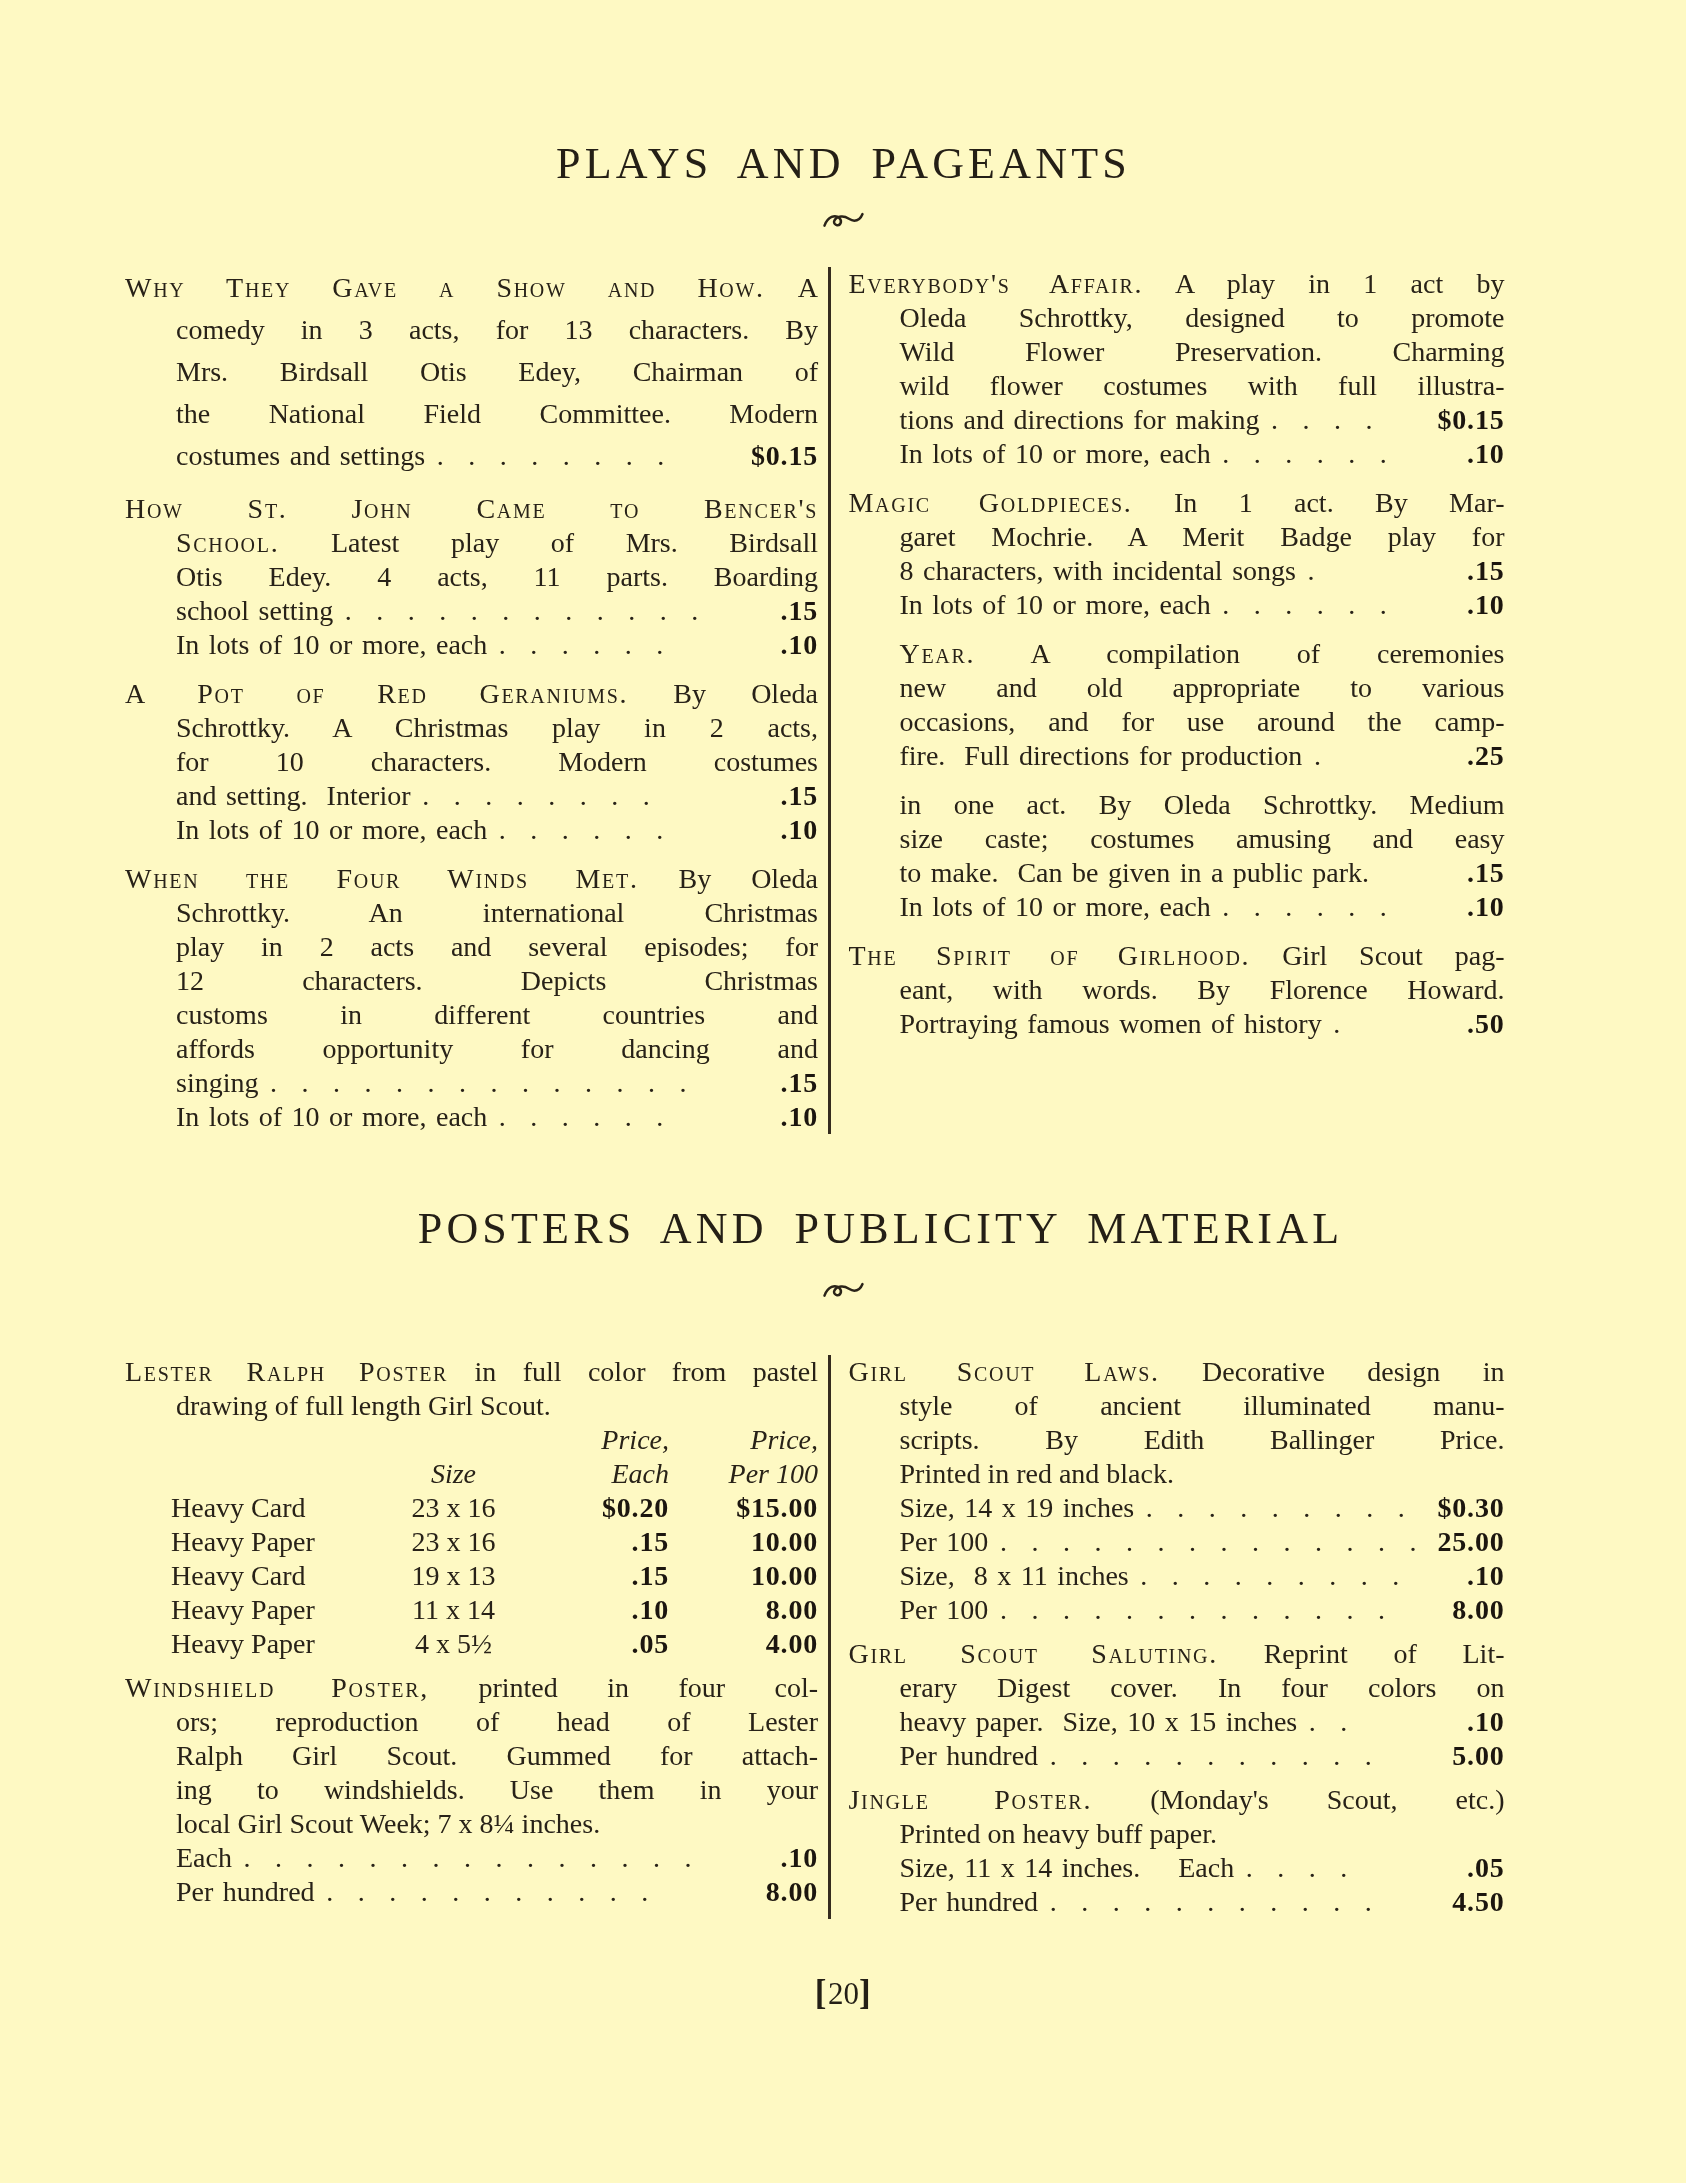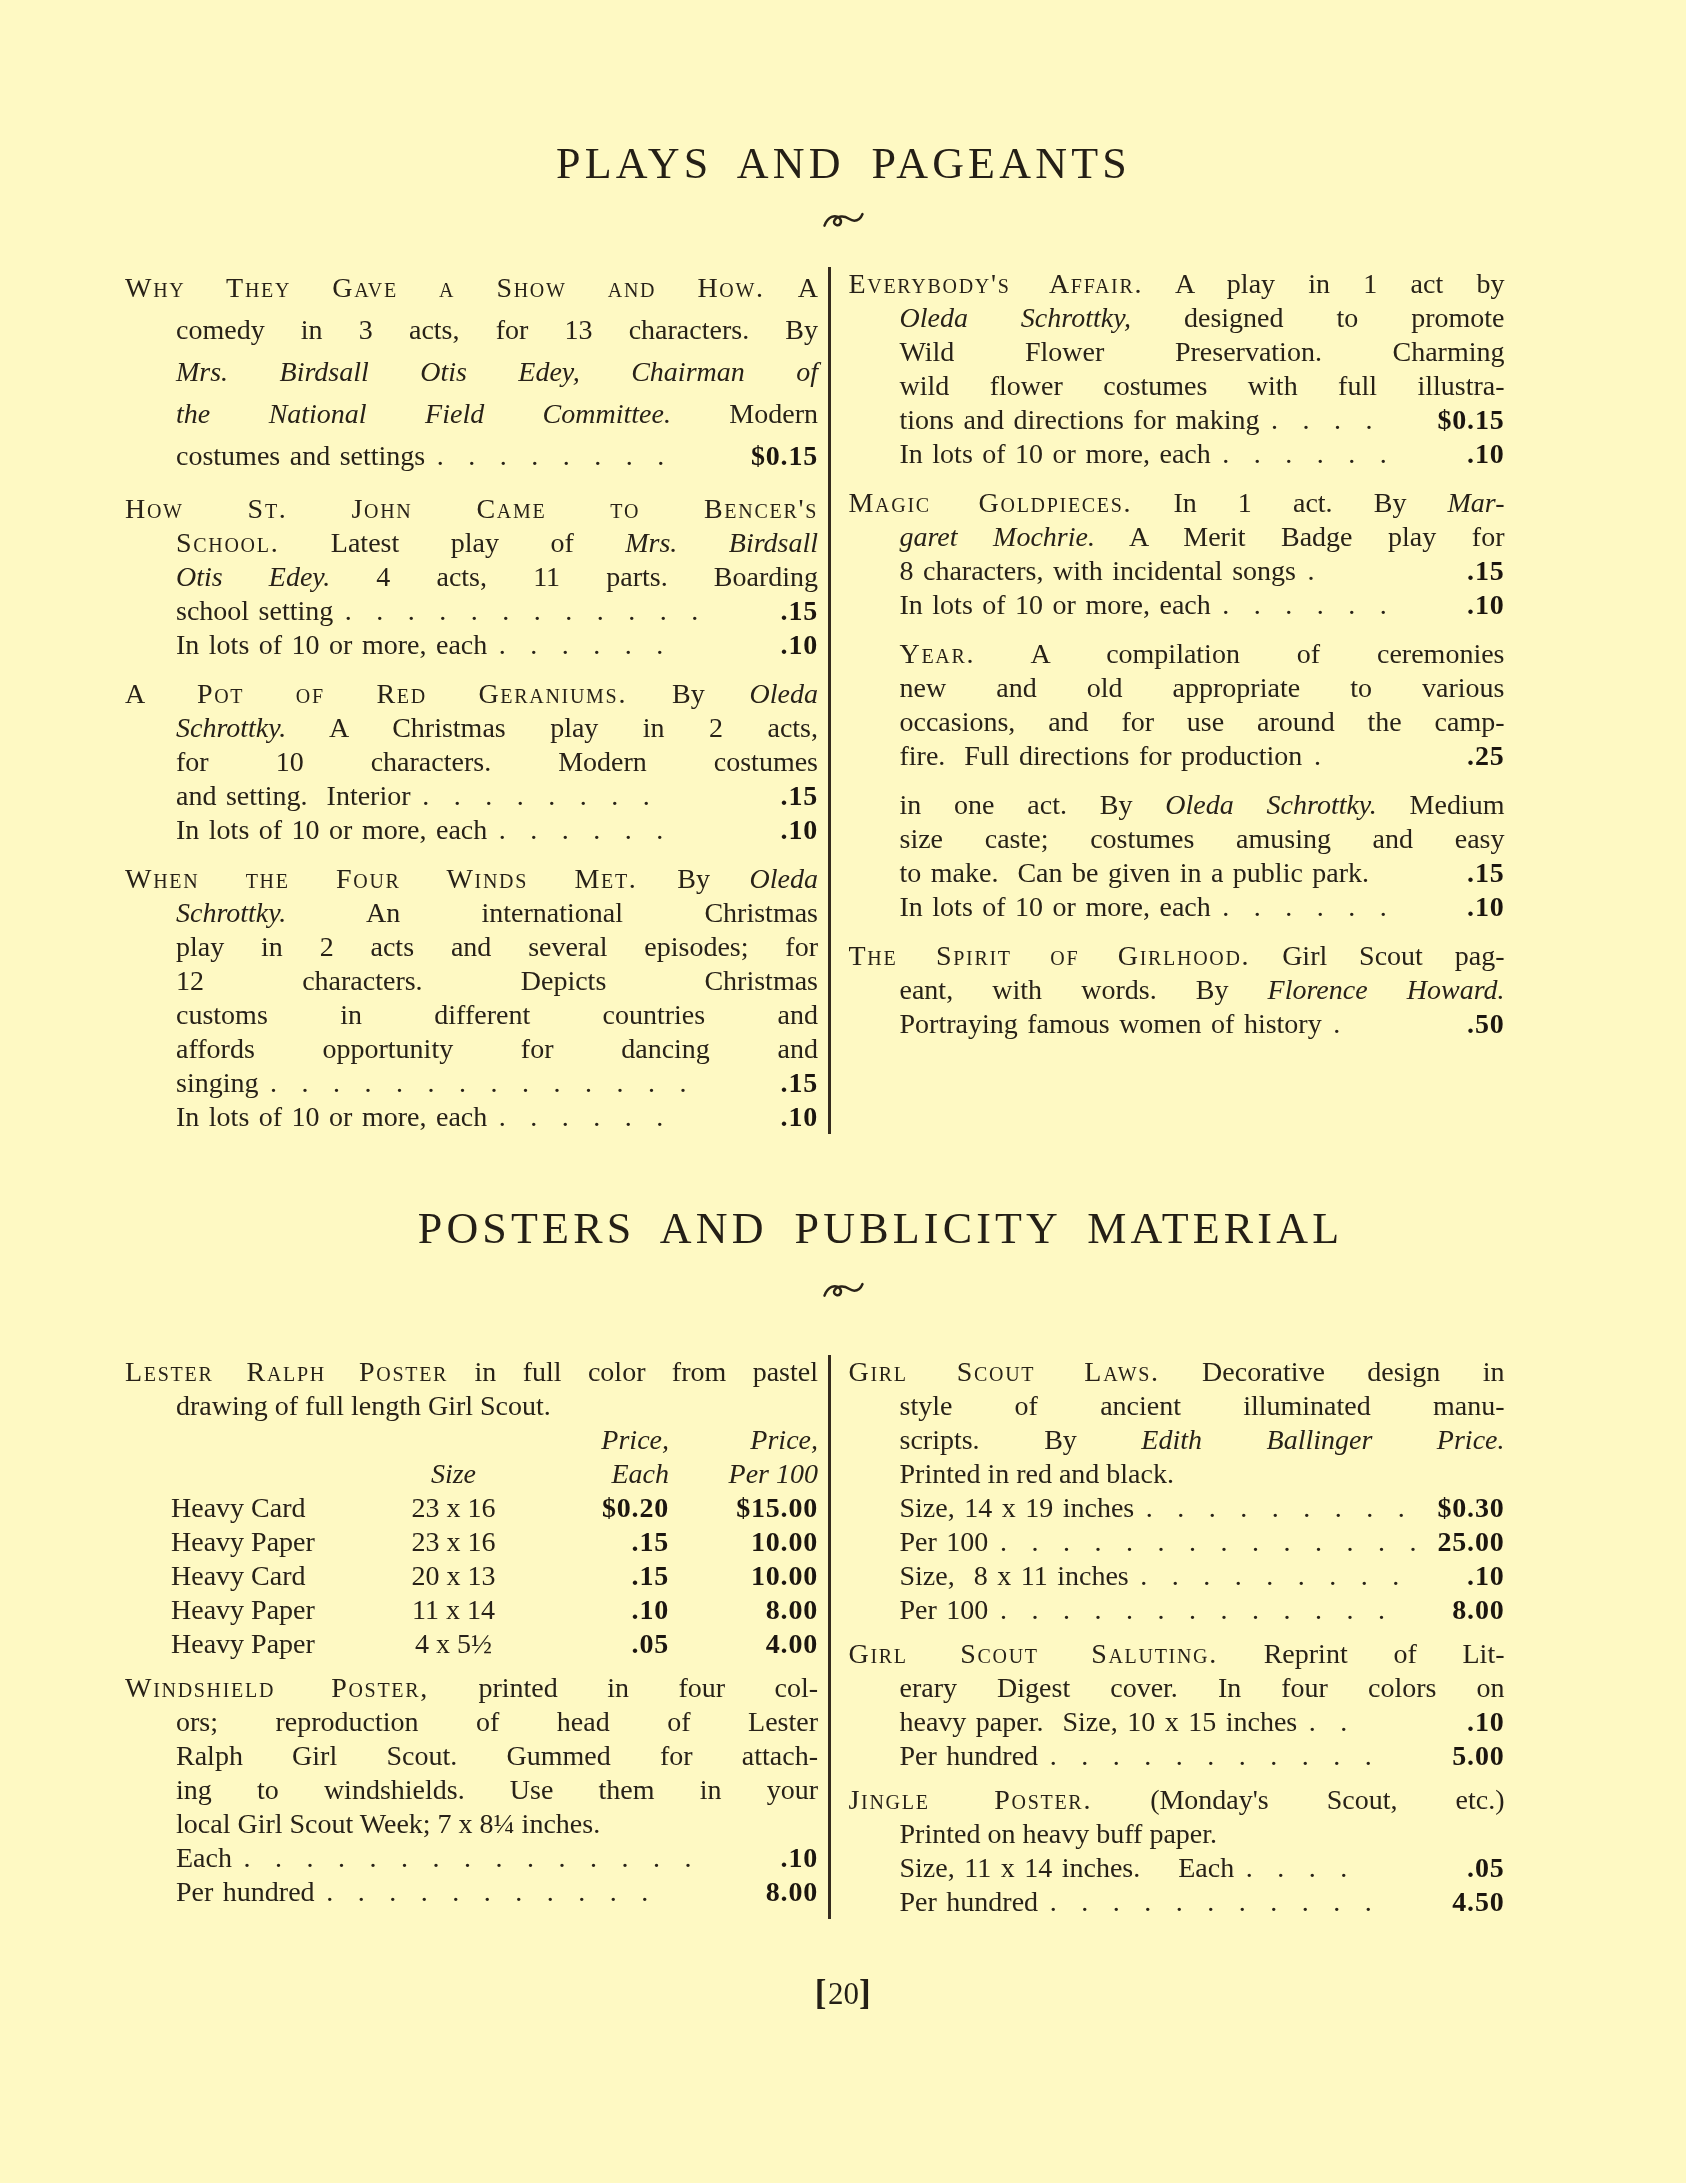--- a/index.html
+++ b/index.html
@@ -32,21 +32,21 @@
   #sec2 .entry:first-child{margin-top:0;}
   #sec1 .col-left .entry:first-child{--lh:42px;}
   .line{line-height:var(--lh,34px);}
   .pline{display:flex;align-items:baseline;white-space:pre;word-spacing:2.5px;}
   .jline{text-align:justify;text-align-last:justify;}
   .ind{padding-left:51px;}
   .fill{flex:1 1 auto;}
   .dots{margin-left:11.6px;letter-spacing:7.5px;white-space:pre;flex:none;}
   .price{font-weight:700;margin-left:5px;letter-spacing:0.8px;color:#1c160f;}
   .sc{font-variant:small-caps;letter-spacing:1.7px;word-spacing:5px;}
-  .it{font-style:italic;margin-top:28px;}
+  .it{margin-top:28px;}
   .ptable{margin-top:0;padding-left:46px;}
   .trow{display:grid;grid-template-columns:208px 149px 141px 1fr;line-height:34px;}
   .tc1{text-align:center;}
   .tc2,.tc3{text-align:right;}
   .thead{font-style:italic;}
   .trow.tdata .tc2,.trow.tdata .tc3{font-weight:700;color:#1c160f;letter-spacing:0.8px;}
   .folio{position:absolute;top:1973px;left:0;width:100%;text-align:center;font-size:31px;color:#241f16;}
   .folio .br{font-weight:700;font-size:35px;letter-spacing:1.7px;}
 </style>
 </head>
@@ -165,21 +165,21 @@
               <span class="tc3">$15.00</span>
             </div>
             <div class="trow tdata">
               <span class="tc0">Heavy Paper</span>
               <span class="tc1">23 x 16</span>
               <span class="tc2">.15</span>
               <span class="tc3">10.00</span>
             </div>
             <div class="trow tdata">
               <span class="tc0">Heavy Card</span>
-              <span class="tc1">20 x 13</span>
+              <span class="tc1">19 x 13</span>
               <span class="tc2">.15</span>
               <span class="tc3">10.00</span>
             </div>
             <div class="trow tdata">
               <span class="tc0">Heavy Paper</span>
               <span class="tc1">11 x 14</span>
               <span class="tc2">.10</span>
               <span class="tc3">8.00</span>
             </div>
             <div class="trow tdata">

